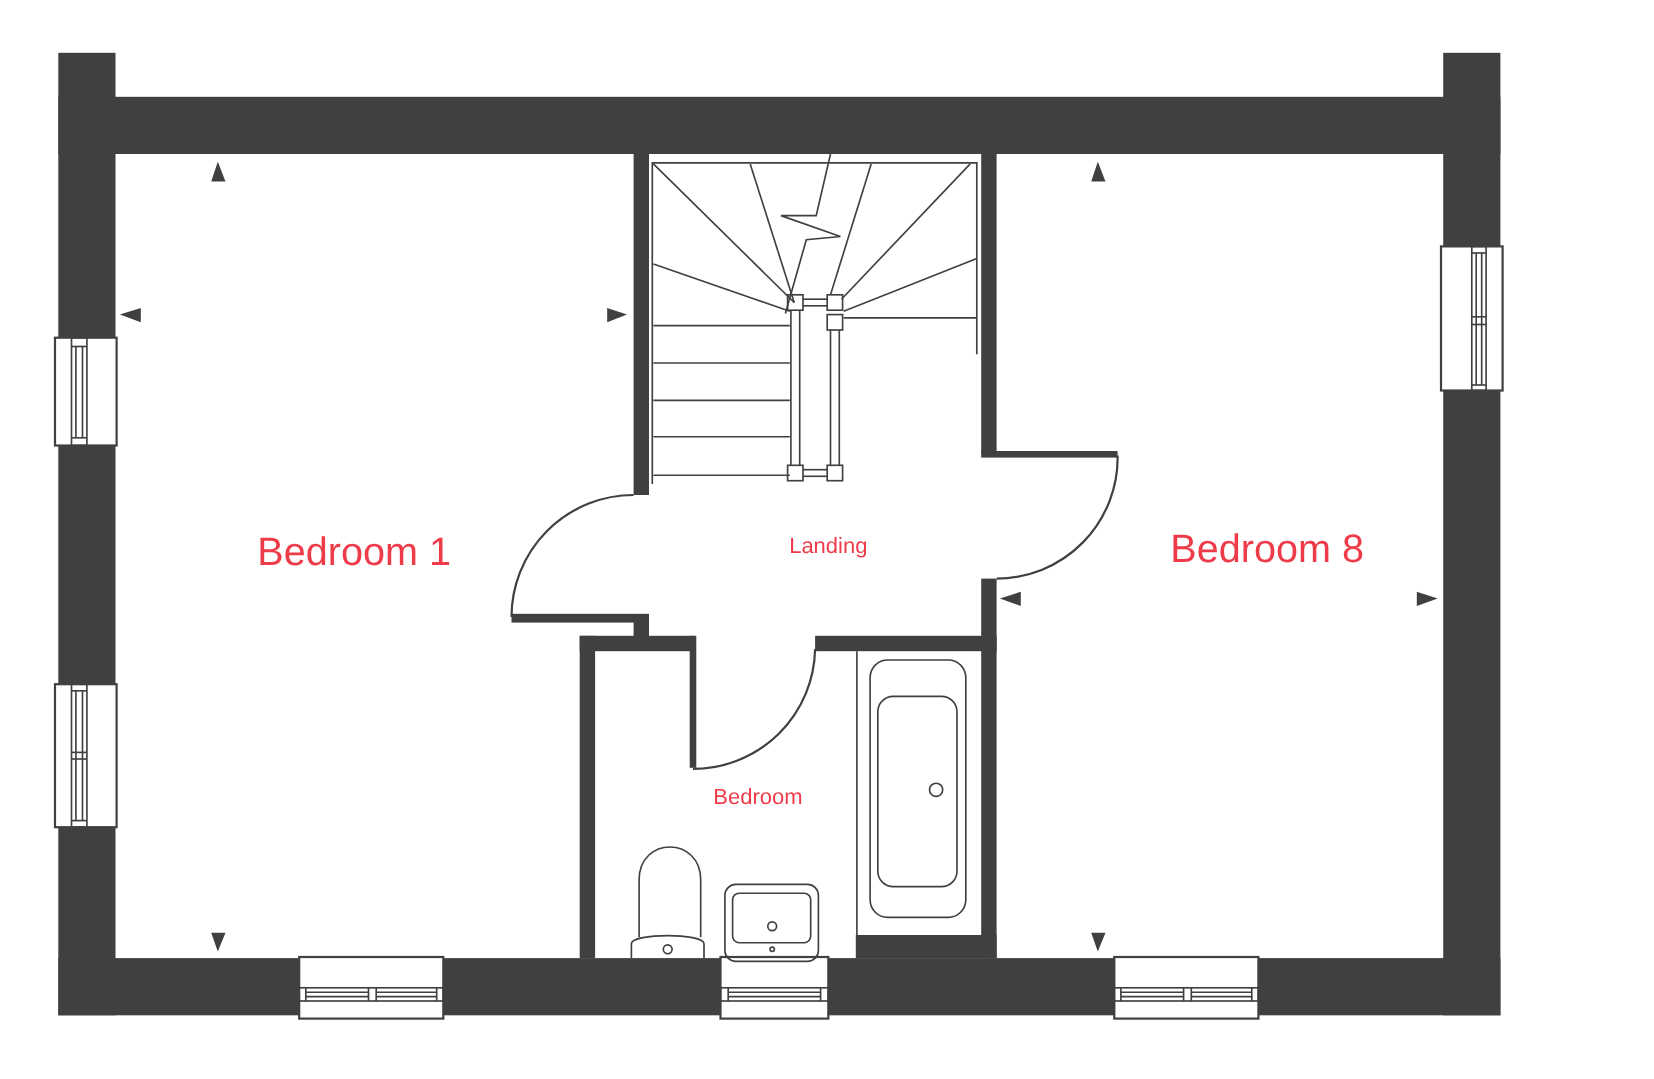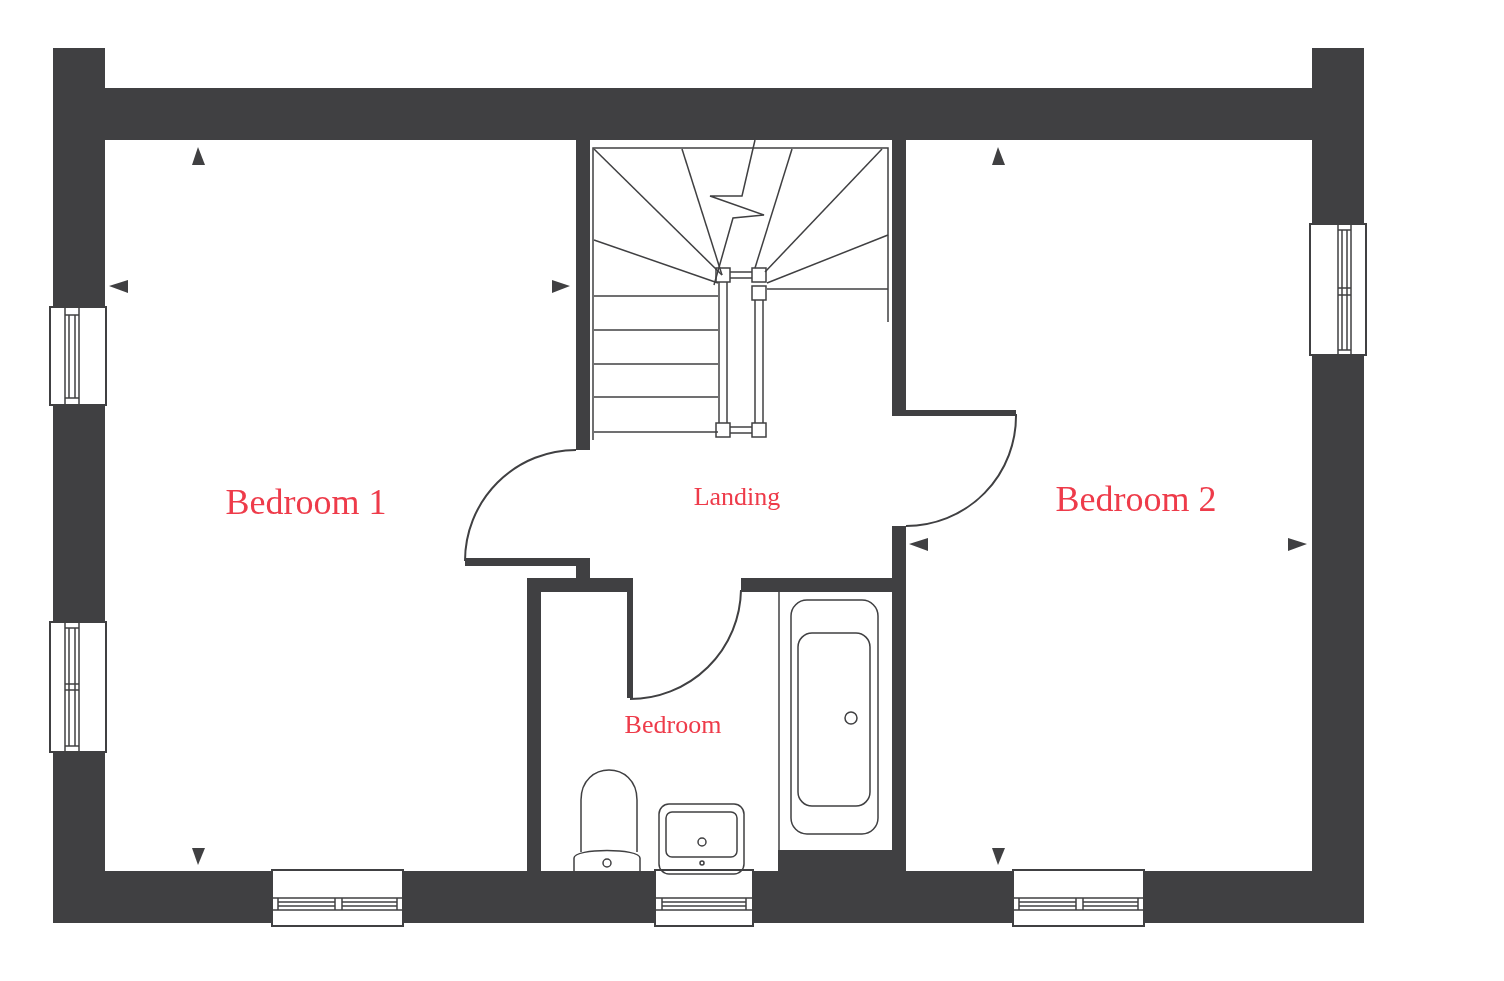--- a/index.html
+++ b/index.html
@@ -5,27 +5,28 @@
     html, body { margin: 0; padding: 0; background: #ffffff; }
     body { width: 1504px; height: 981px; overflow: hidden; position: relative; }
     #plan { position: absolute; left: 0; top: 0; width: 1504px; height: 981px; }
     .wall { fill: #404042; }
     .ln { fill: none; stroke: #404042; stroke-width: 2; }
     .ln-thin { fill: none; stroke: #404042; stroke-width: 1.5; }
     .win { fill: #ffffff; stroke: #404042; stroke-width: 2; }
     .arrow { fill: #404042; }
     .room-label {
       position: absolute;
-      font-family: Liberation Serif, serif;
+      font-family: Liberation Sans, sans-serif;
       color: #ee3b4a;
       white-space: nowrap;
       transform: translate(-50%, -50%);
+      margin-left: 16px;
     }
     .lbl-big { font-size: 36px; }
-    .lbl-small { font-size: 26px; }
+    .lbl-small { font-size: 20px; }
   </style>
 </head>
 <body>
 
 <svg id="plan" viewBox="0 0 1504 981" xmlns="http://www.w3.org/2000/svg">
 
   <g>
 
     <rect class="wall" x="53" y="88" width="1311" height="52"></rect>
 
@@ -206,14 +207,14 @@
 
     <polygon class="arrow" points="998,147 992,165 1005,165"></polygon>
     <polygon class="arrow" points="998,865 992,848 1005,848"></polygon>
     <polygon class="arrow" points="909,544 928,538 928,551"></polygon>
     <polygon class="arrow" points="1307,544 1288,538 1288,551"></polygon>
   </g>
 </svg>
 
 <div class="room-label lbl-big" style="left:306px; top:502px;">Bedroom 1</div>
 <div class="room-label lbl-small" style="left:737px; top:497px;">Landing</div>
-<div class="room-label lbl-big" style="left:1136px; top:499px;">Bedroom 2</div>
+<div class="room-label lbl-big" style="left:1136px; top:499px;">Bedroom 8</div>
 <div class="room-label lbl-small" style="left:673px; top:725px;">Bedroom</div>
 
 </body></html>

